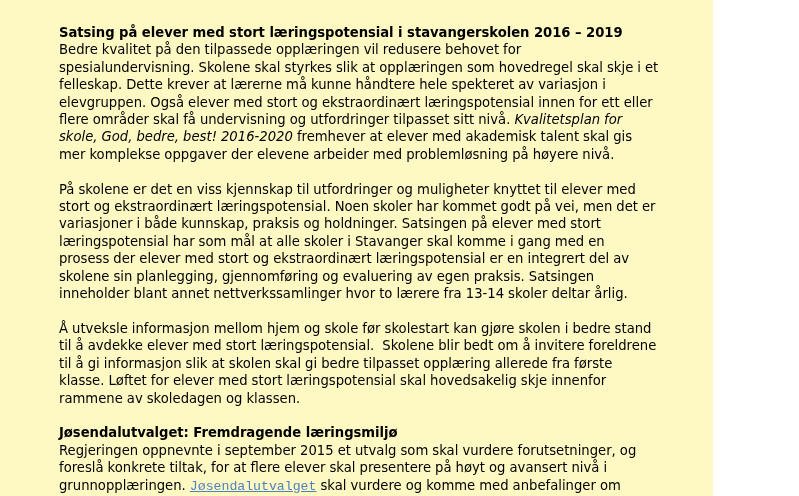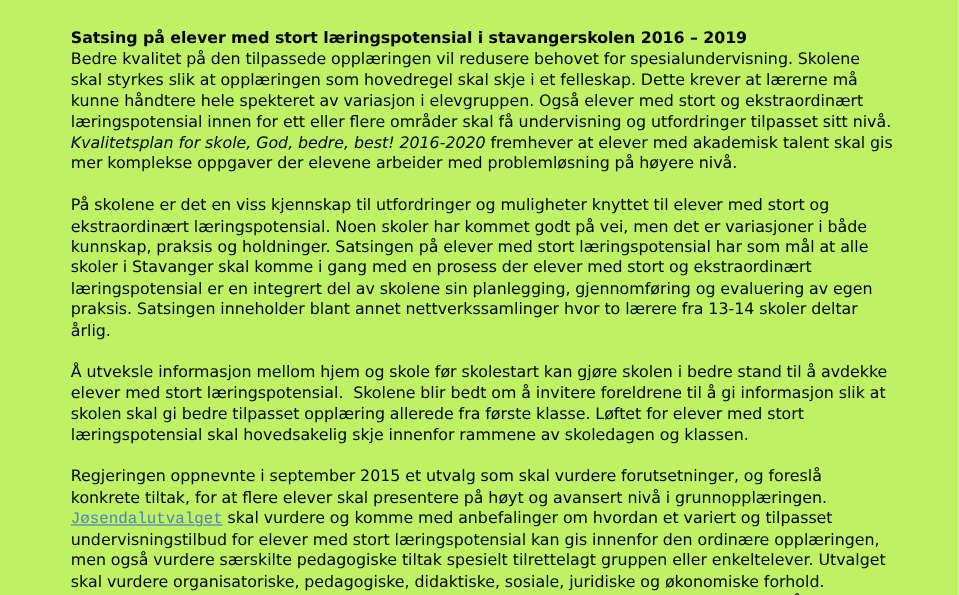--- a/index.html
+++ b/index.html
@@ -12,23 +12,23 @@
     width: 799px;
     height: 496px;
     overflow: hidden;
     font-family: "DejaVu Sans", "Liberation Sans", sans-serif;
     color: #000000;
     -webkit-font-smoothing: antialiased;
   }
 
   #document-page {
     position: relative;
-    width: 799px;
+    width: 713px;
     height: 496px;
-    background: #bef264;
+    background: #fef9c3;
     box-sizing: border-box;
     padding: 24px 54px 0 59px;
   }
 
   .doc-heading {
     font-size: 13.2px;
     font-weight: bold;
     line-height: 17.4px;
     margin: 0 0 0 0;
     letter-spacing: -0.05px;
@@ -78,16 +78,17 @@
   <div class="para-gap"></div>
 
   <p class="doc-paragraph"><span>På skolene er det en viss kjennskap til utfordringer og muligheter knyttet til elever med stort og ekstraordinært læringspotensial. Noen skoler har kommet godt på vei, men det er variasjoner i både kunnskap, praksis og holdninger. Satsingen på elever med stort læringspotensial har som mål at alle skoler i Stavanger skal komme i gang med en prosess der elever med stort og ekstraordinært læringspotensial er en integrert del av skolene sin planlegging, gjennomføring og evaluering av egen praksis. Satsingen inneholder blant annet nettverkssamlinger hvor to lærere fra 13-14 skoler deltar årlig.</span></p>
 
   <div class="para-gap"></div>
 
   <p class="doc-paragraph"><span>Å utveksle informasjon mellom hjem og skole før skolestart kan gjøre skolen i bedre stand til å avdekke elever med stort læringspotensial.  Skolene blir bedt om å invitere foreldrene til å gi informasjon slik at skolen skal gi bedre tilpasset opplæring allerede fra første klasse. Løftet for elever med stort læringspotensial skal hovedsakelig skje innenfor rammene av skoledagen og klassen.</span></p>
 
   <div class="section-gap"></div>
 
+  <h2 class="doc-heading">Jøsendalutvalget: Fremdragende læringsmiljø</h2>
 
   <p class="doc-paragraph"><span>Regjeringen oppnevnte i september 2015 et utvalg som skal vurdere forutsetninger, og foreslå konkrete tiltak, for at flere elever skal presentere på høyt og avansert nivå i grunnopplæringen. </span><a class="doc-link" href="#" style="color: rgb(79, 129, 189);">Jøsendalutvalget</a><span> skal vurdere og komme med anbefalinger om hvordan et variert og tilpasset undervisningstilbud for elever med stort læringspotensial kan gis innenfor den ordinære opplæringen, men også vurdere særskilte pedagogiske tiltak spesielt tilrettelagt gruppen eller enkeltelever. Utvalget skal vurdere organisatoriske, pedagogiske, didaktiske, sosiale, juridiske og økonomiske forhold. Utvalget vil levere NOU'en og sin innstilling 15. september 2016 til kunnskapsministeren. Rådmannen vil følge opp utvalgets innstilling overfor skolene.</span></p>
 
 </div>
 
 </body></html>

